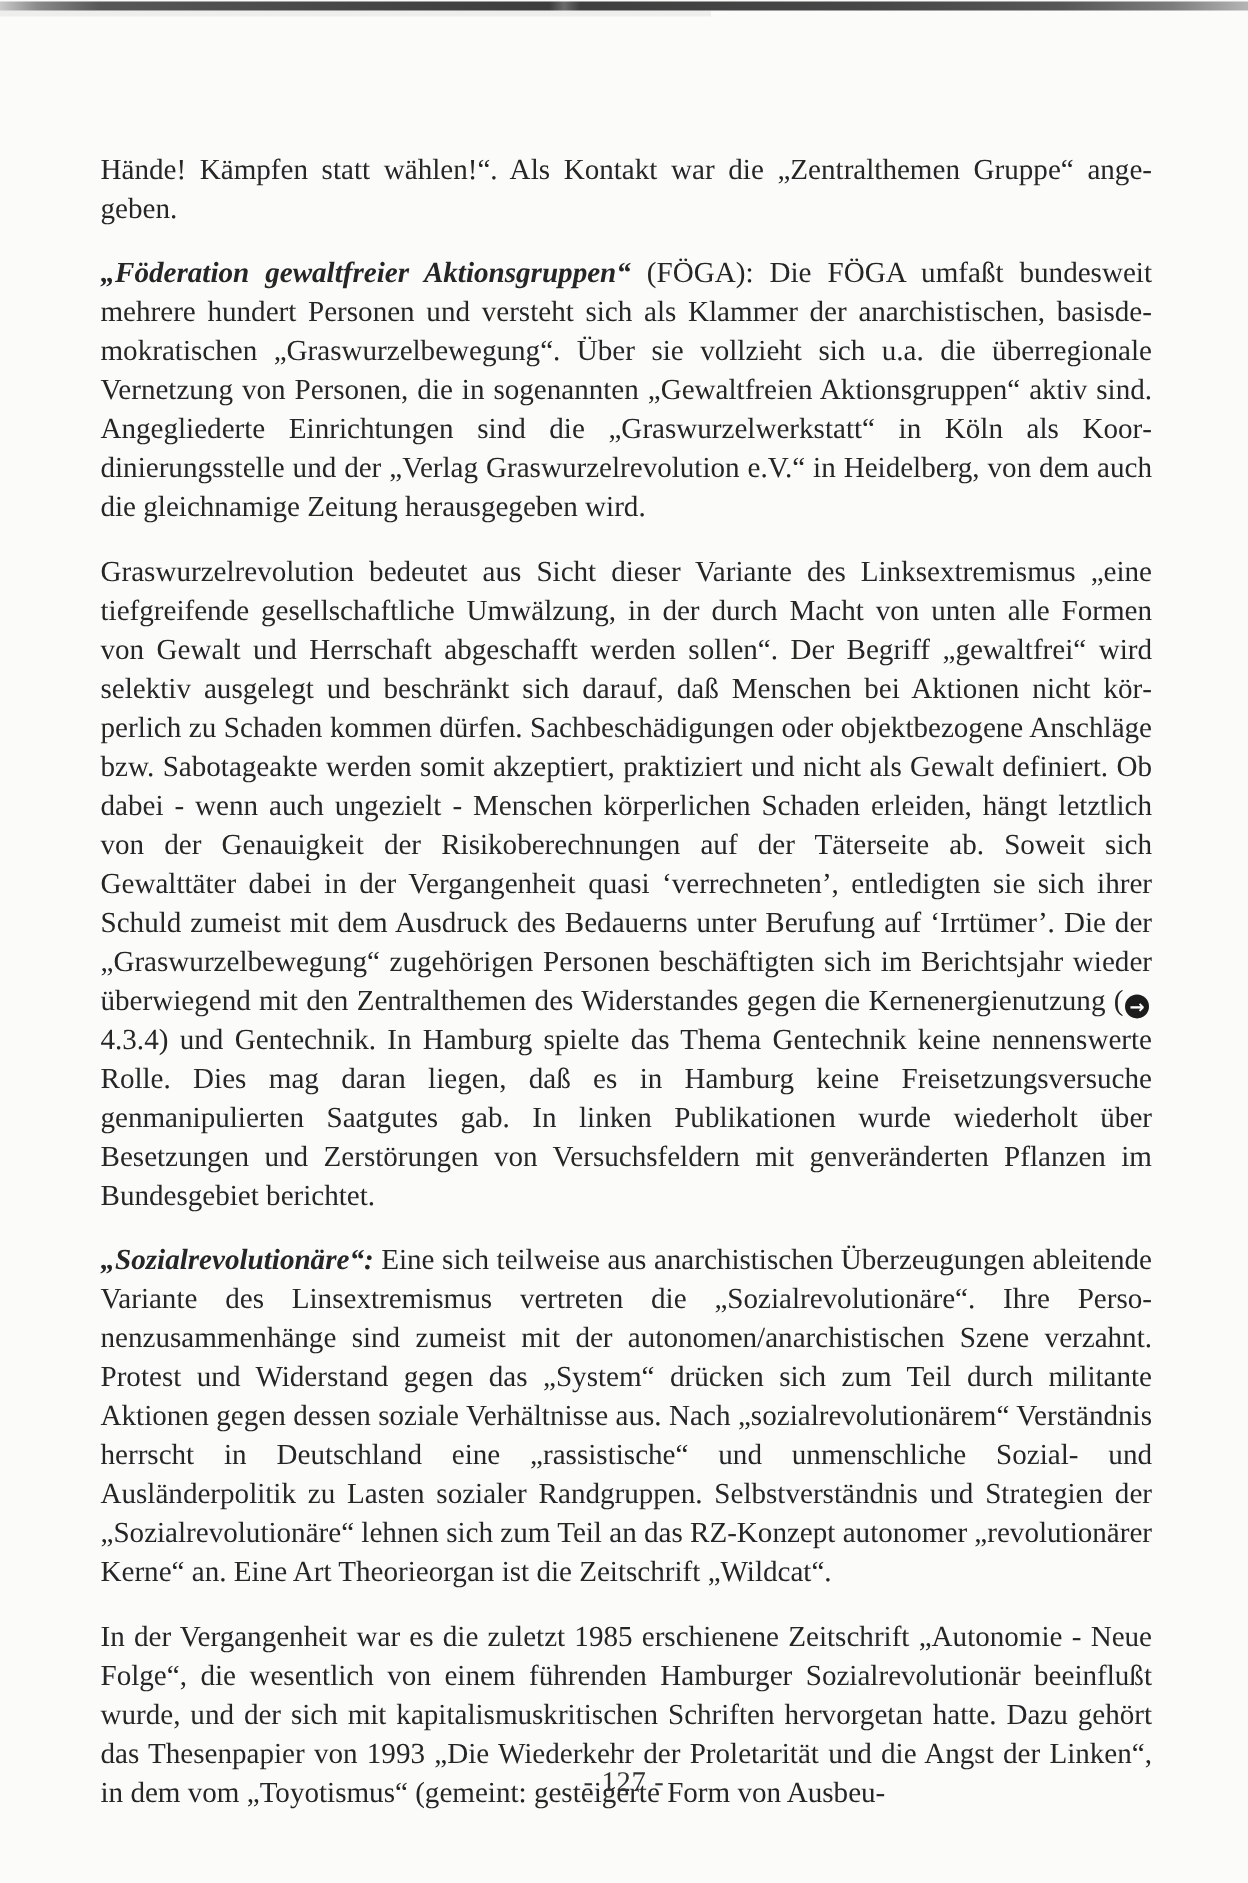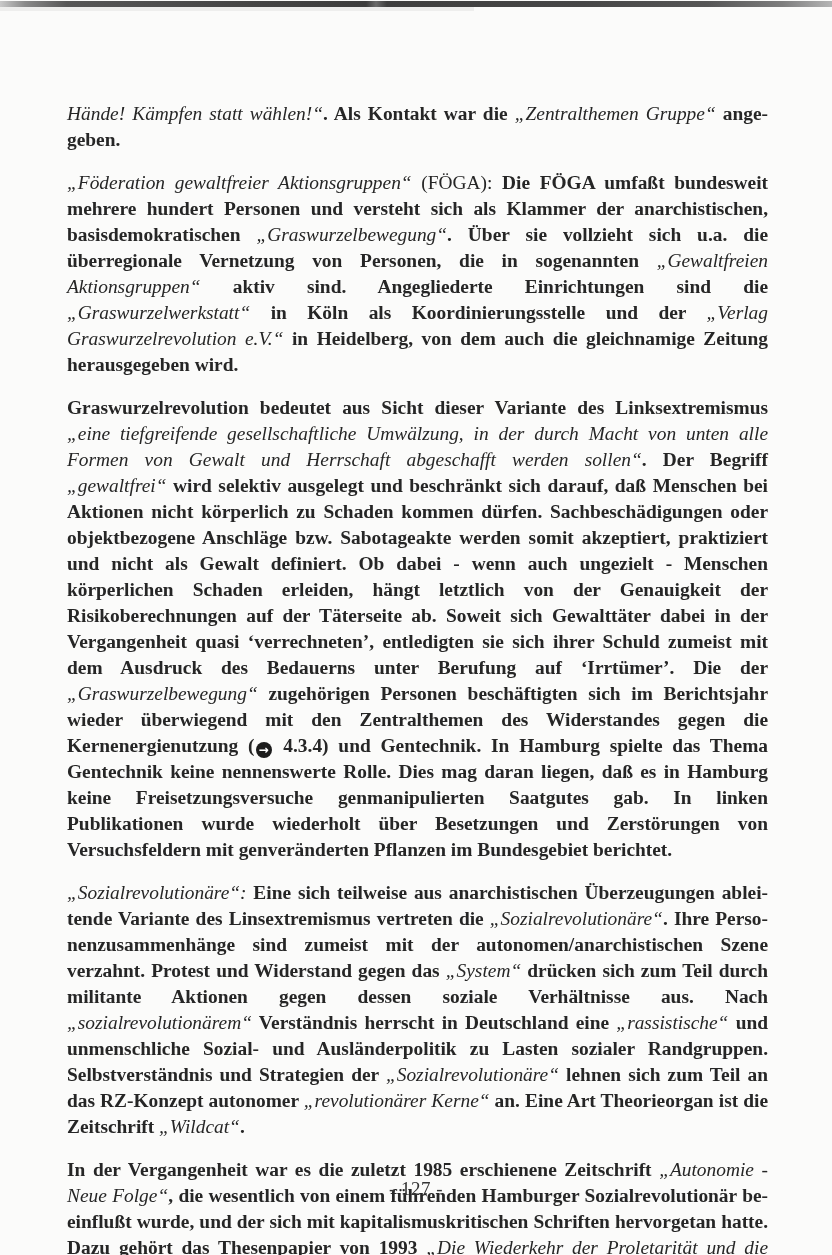--- a/index.html
+++ b/index.html
@@ -40,24 +40,24 @@
   .text-block {
     position: absolute;
     left: 67px;
     top: 101px;
     width: 701px;
     font-size: 19.4px;
     line-height: 26px;
     text-align: justify;
   }
   .para { margin: 0 0 17px 0; }
-  .r  { font-style: normal; font-weight: bold; }
-  .i  { font-style: italic; }
+  .r  { font-style: normal; font-weight: normal; }
+  .i  { }
   .b  { font-weight: normal; }
-  .bi { font-weight: normal; font-style: italic; }
+  .bi { font-weight: bold; font-style: italic; }
   .xref {
     display: inline-block;
     width: 16px;
     height: 16px;
     background: #1c1c1c;
     border-radius: 50%;
     color: #ffffff;
     text-align: center;
     line-height: 16px;
     font-size: 12px;

